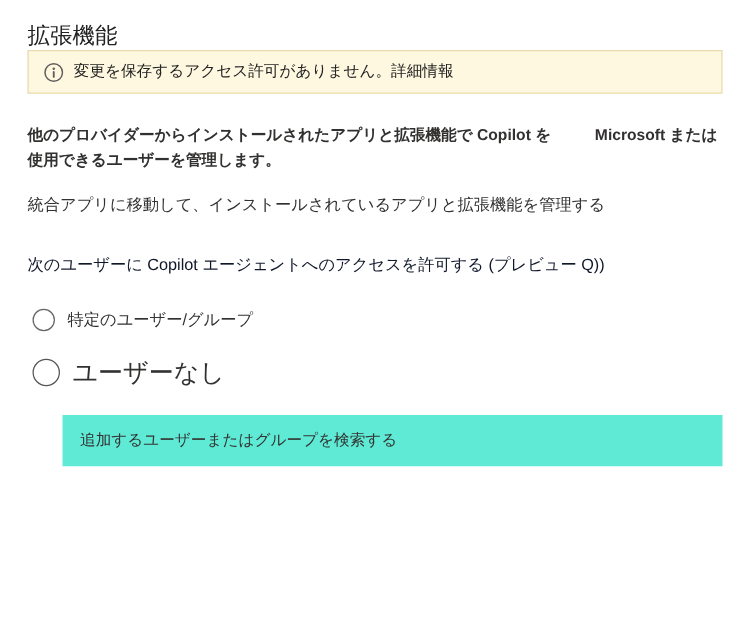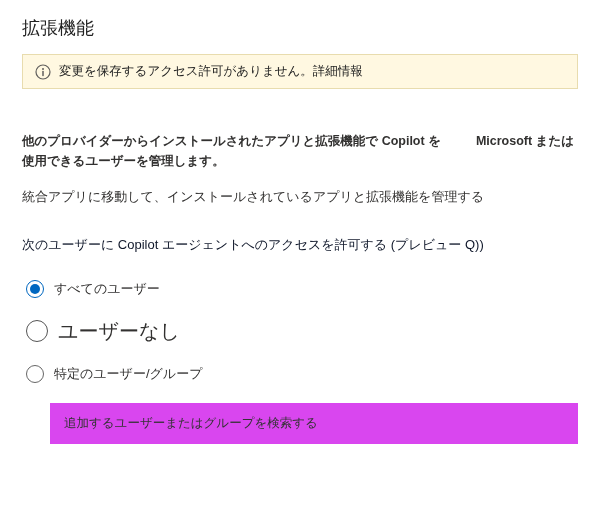--- a/index.html
+++ b/index.html
@@ -8,31 +8,31 @@
       background: #ffffff;
       width: 600px;
       height: 512px;
       padding: 16px 22px;
       color: #323130;
       font-size: 13px;
     }
     .page-title {
       font-size: 18px;
       font-weight: 400;
-      margin-bottom: 14px;
+      margin-bottom: 0;
       color: #222;
     }
     .warning-banner {
       display: flex;
       align-items: center;
       gap: 8px;
       background: #fff8e1;
       border: 1px solid #e8dcae;
       padding: 8px 12px;
-      margin-bottom: 42px;
+      margin-bottom: 23px;
     }
     .warning-banner .info-icon {
       width: 16px;
       height: 16px;
       flex-shrink: 0;
     }
     .warning-text {
       font-size: 12.5px;
       color: #222;
     }
@@ -103,21 +103,21 @@
     .radio-label {
       font-size: 13px;
     }
     .radio-label.big {
       font-size: 20px;
       font-weight: 400;
     }
     .search-box {
       margin-top: 20px;
       margin-left: 28px;
-      background: #d946ef;
+      background: #5eead4;
       padding: 12px 14px;
       font-size: 12.5px;
       color: #333;
       width: calc(100% - 28px);
     }
   </style>
 </head>
 <body>
 
 <h1 class="page-title">拡張機能</h1>
@@ -137,30 +137,26 @@
   <div class="desc-main">他のプロバイダーからインストールされたアプリと拡張機能で Copilot を使用できるユーザーを管理します。</div>
   <div class="desc-side">Microsoft または</div>
 </div>
 
 <div class="link-row">統合アプリに移動して、インストールされているアプリと拡張機能を管理する</div>
 
 <div class="section-heading">次のユーザーに Copilot エージェントへのアクセスを許可する (プレビュー Q))</div>
 
 <div class="radio-group">
 
+
   <label class="radio-item">
-    <span class="radio-circle selected"></span>
-    <span class="radio-label">すべてのユーザー</span>
+    <span class="radio-circle"></span>
+    <span class="radio-label">特定のユーザー/グループ</span>
   </label>
 
   <label class="radio-item">
     <span class="radio-circle large"></span>
     <span class="radio-label big">ユーザーなし</span>
   </label>
 
-  <label class="radio-item">
-    <span class="radio-circle"></span>
-    <span class="radio-label">特定のユーザー/グループ</span>
-  </label>
-
 </div>
 
 <div class="search-box">追加するユーザーまたはグループを検索する</div>
 
 </body></html>

